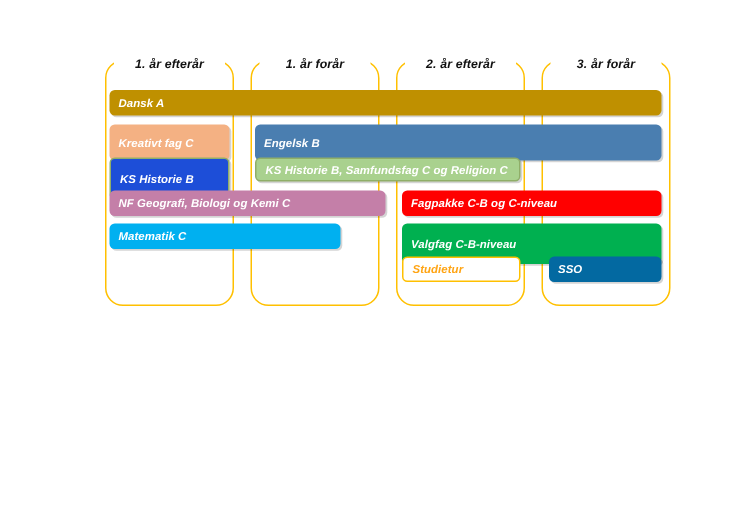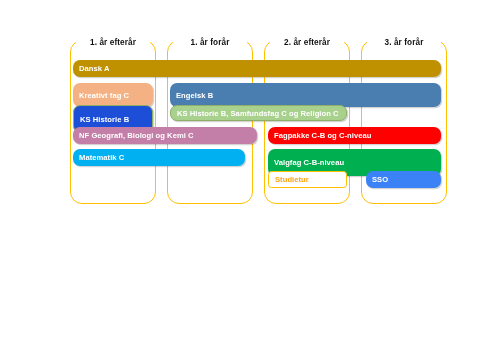--- a/index.html
+++ b/index.html
@@ -10,20 +10,21 @@
     width: 499px;
     height: 353px;
     background: #ffffff;
     font-family: "Liberation Sans", sans-serif;
     overflow: hidden;
   }
   #diagram {
     position: relative;
     width: 499px;
     height: 353px;
+    font-style: italic;
   }
   
   .col-card {
     position: absolute;
     box-sizing: border-box;
     border: 1.6px solid #FFC000;
     border-radius: 12px;
     background: transparent;
   }
   .col-header {
@@ -60,21 +61,20 @@
   .bar.outlined {
     background: #ffffff;
     border: 1.6px solid #FFC000;
     color: #FFA413;
   }
   .bar.ks {
     border: 1.3px solid #8FAE68;
   }
   .bar.shadowed {
     box-shadow: 1.2px 1.2px 0 rgba(0,0,0,0.17);
-    border-radius: 7px;
   }
   .bar-label {
     pointer-events: none;
   }
 </style>
 </head>
 <body>
 
 <div id="diagram">
   <div id="columns-layer">
@@ -102,26 +102,26 @@
       </div>
       <div class="bar ks shadowed" style="left: 170px; top: 105px; width: 177px; height: 16px; background: rgb(169, 209, 142); color: rgb(255, 255, 255);">
         <span class="bar-label">KS Historie B, Samfundsfag C og Religion C</span>
       </div>
       <div class="bar shadowed" style="left: 73px; top: 127px; width: 184px; height: 17px; background: rgb(196, 127, 168); color: rgb(255, 255, 255);">
         <span class="bar-label">NF Geografi, Biologi og Kemi C</span>
       </div>
       <div class="bar shadowed" style="left: 268px; top: 127px; width: 173px; height: 17px; background: rgb(255, 0, 0); color: rgb(255, 255, 255);">
         <span class="bar-label">Fagpakke C-B og C-niveau</span>
       </div>
-      <div class="bar shadowed" style="left: 73px; top: 149px; width: 172px; height: 17px; background: rgb(0, 176, 240); color: rgb(255, 255, 255);">
+      <div class="bar shadowed" style="left: 73px; top: 149px; width: 154px; height: 17px; background: rgb(0, 176, 240); color: rgb(255, 255, 255);">
         <span class="bar-label">Matematik C</span>
       </div>
       <div class="bar shadowed" style="left: 268px; top: 149px; width: 173px; height: 27px; background: rgb(0, 176, 80); color: rgb(255, 255, 255);">
         <span class="bar-label">Valgfag C-B-niveau</span>
       </div>
       <div class="bar outlined" style="left: 268px; top: 171px; width: 79px; height: 17px; color: rgb(255, 164, 19);">
         <span class="bar-label">Studietur</span>
       </div>
-      <div class="bar shadowed" style="left: 366px; top: 171px; width: 75px; height: 17px; background: #3b82f6; color: rgb(255, 255, 255);">
+      <div class="bar shadowed" style="left: 366px; top: 171px; width: 75px; height: 17px; background: #0369a1; color: rgb(255, 255, 255);">
         <span class="bar-label">SSO</span>
       </div>
     </div>
 </div>
 
 </body></html>

